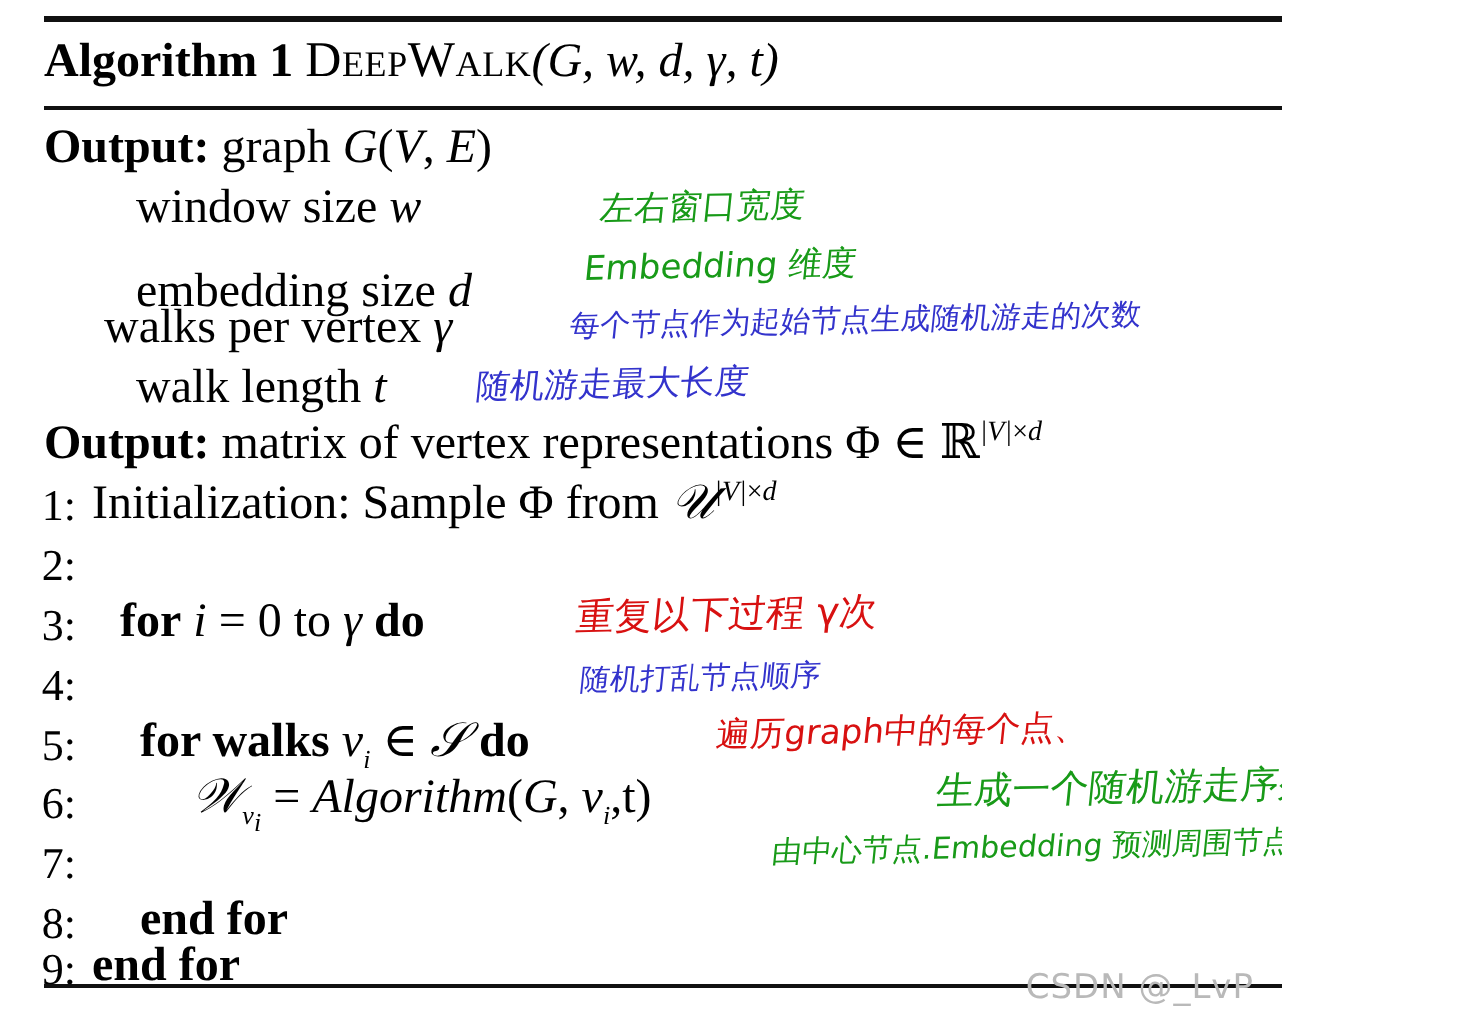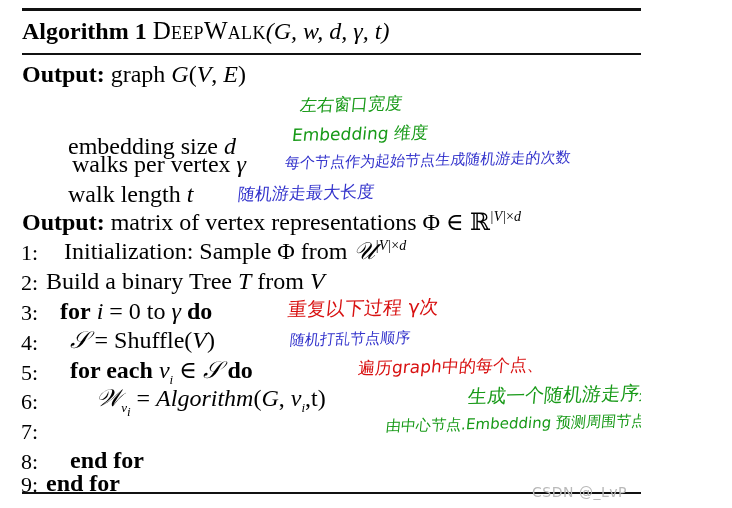--- a/index.html
+++ b/index.html
@@ -86,21 +86,21 @@
   .ann-s  { font-size: 15px; }
   .ann-m  { font-size: 17px; }
   .ann-l  { font-size: 19px; }
 
   
   .watermark {
     position: absolute;
     right: 14px;
     top: 484px;
     font-family: "DejaVu Sans", sans-serif;
-    font-size: 14px;
+    font-size: 17px;
     color: #b9b9b9;
     letter-spacing: 0.5px;
   }
 </style>
 </head>
 <body>
 
 <div id="page">
 
   <div class="rule rule-top"></div>
@@ -110,67 +110,64 @@
     <span class="smallcaps">DeepWalk</span><span class="it">(<span class="it">G</span>, <span class="it">w</span>, <span class="it">d</span>, <span class="it">γ</span>, <span class="it">t</span>)</span>
   </div>
 
   <div class="rule rule-second"></div>
 
   <div class="line code" style="left:22px; top:62px;">
     <span class="b">Output:</span>
     <span>graph <span class="it">G</span>(<span class="it">V</span>, <span class="it">E</span>)</span>
   </div>
 
+  <div class="line code" style="left:68px; top:92px;">
+    window size <span class="it">w</span>
+  </div>
   <div class="ann ann-green ann-m" style="left:300px; top:97px;">左右窗口宽度</div>
 
   <div class="line code" style="left:68px; top:122px;margin-top:12px;">
     embedding size <span class="it">d</span>
   </div>
   <div class="ann ann-green ann-m" style="left:292px; top:127px;">Embedding 维度</div>
 
-  <div class="line code" style="left:72px; top:152px;">
+  <div class="line code" style="left:52px; top:152px;">
     walks per vertex <span class="it">γ</span>
   </div>
   <div class="ann ann-blue ann-s" style="left:285px; top:156px;">每个节点作为起始节点生成随机游走的次数</div>
 
   <div class="line code" style="left:68px; top:182px;">
     walk length <span class="it">t</span>
   </div>
   <div class="ann ann-blue ann-m" style="left:238px; top:186px;">随机游走最大长度</div>
 
   <div class="line code" style="left:22px; top:210px;">
     <span class="b">Output:</span>
     <span>matrix of vertex representations Φ ∈ ℝ<sup class="sm"><span class="it">|V|</span>×<span class="it">d</span></sup></span>
   </div>
 
   <div class="num" style="left:8px; top:240px;">1:</div>
-  <div class="line code" style="left:64px; top:239px;">
+  <div class="line code" style="left:46px; top:239px;">
     Initialization: Sample Φ from <span class="cal">𝒰</span><sup class="sm"><span class="it">|V|</span>×<span class="it">d</span></sup>
   </div>
 
   <div class="num" style="left:8px; top:270px;">2:</div>
-  <div class="line code" style="left:46px; top:269px;">
-    Build a binary Tree <span class="it">T</span> from <span class="it">V</span>
-  </div>
 
   <div class="num" style="left:8px; top:300px;">3:</div>
   <div class="line code" style="left:60px; top:299px;">
     <span class="b">for</span> <span class="it">i</span> = 0 to <span class="it">γ</span> <span class="b">do</span>
   </div>
   <div class="ann ann-red ann-l" style="left:288px; top:300px;">重复以下过程 γ次</div>
 
   <div class="num" style="left:8px; top:330px;">4:</div>
-  <div class="line code" style="left:70px; top:328px;">
-    <span class="cal">𝒮</span> = Shuffle(<span class="it">V</span>)
-  </div>
   <div class="ann ann-blue ann-s" style="left:290px; top:333px;">随机打乱节点顺序</div>
 
   <div class="num" style="left:8px; top:360px;">5:</div>
   <div class="line code" style="left:70px; top:358px;">
-    <span class="b">for each</span> <span class="it">v</span><sub class="sm"><span class="it">i</span></sub> ∈ <span class="cal">𝒮</span> <span class="b">do</span>
+    <span class="b">for walks</span> <span class="it">v</span><sub class="sm"><span class="it">i</span></sub> ∈ <span class="cal">𝒮</span> <span class="b">do</span>
   </div>
   <div class="ann ann-red ann-m" style="left:358px; top:360px;">遍历graph中的每个点、</div>
 
   <div class="num" style="left:8px; top:389px;">6:</div>
   <div class="line code" style="left:96px; top:386px;">
     <span class="cal">𝒲</span><sub class="sm"><span class="it">v</span><sub class="sm"><span class="it">i</span></sub></sub> = <span class="it">Algorithm</span>(<span class="it">G</span>, <span class="it">v</span><sub class="sm"><span class="it">i</span></sub>,t)
   </div>
   <div class="ann ann-green ann-l" style="left:468px; top:387px;">生成一个随机游走序列</div>
 
   <div class="num" style="left:8px; top:419px;">7:</div>

